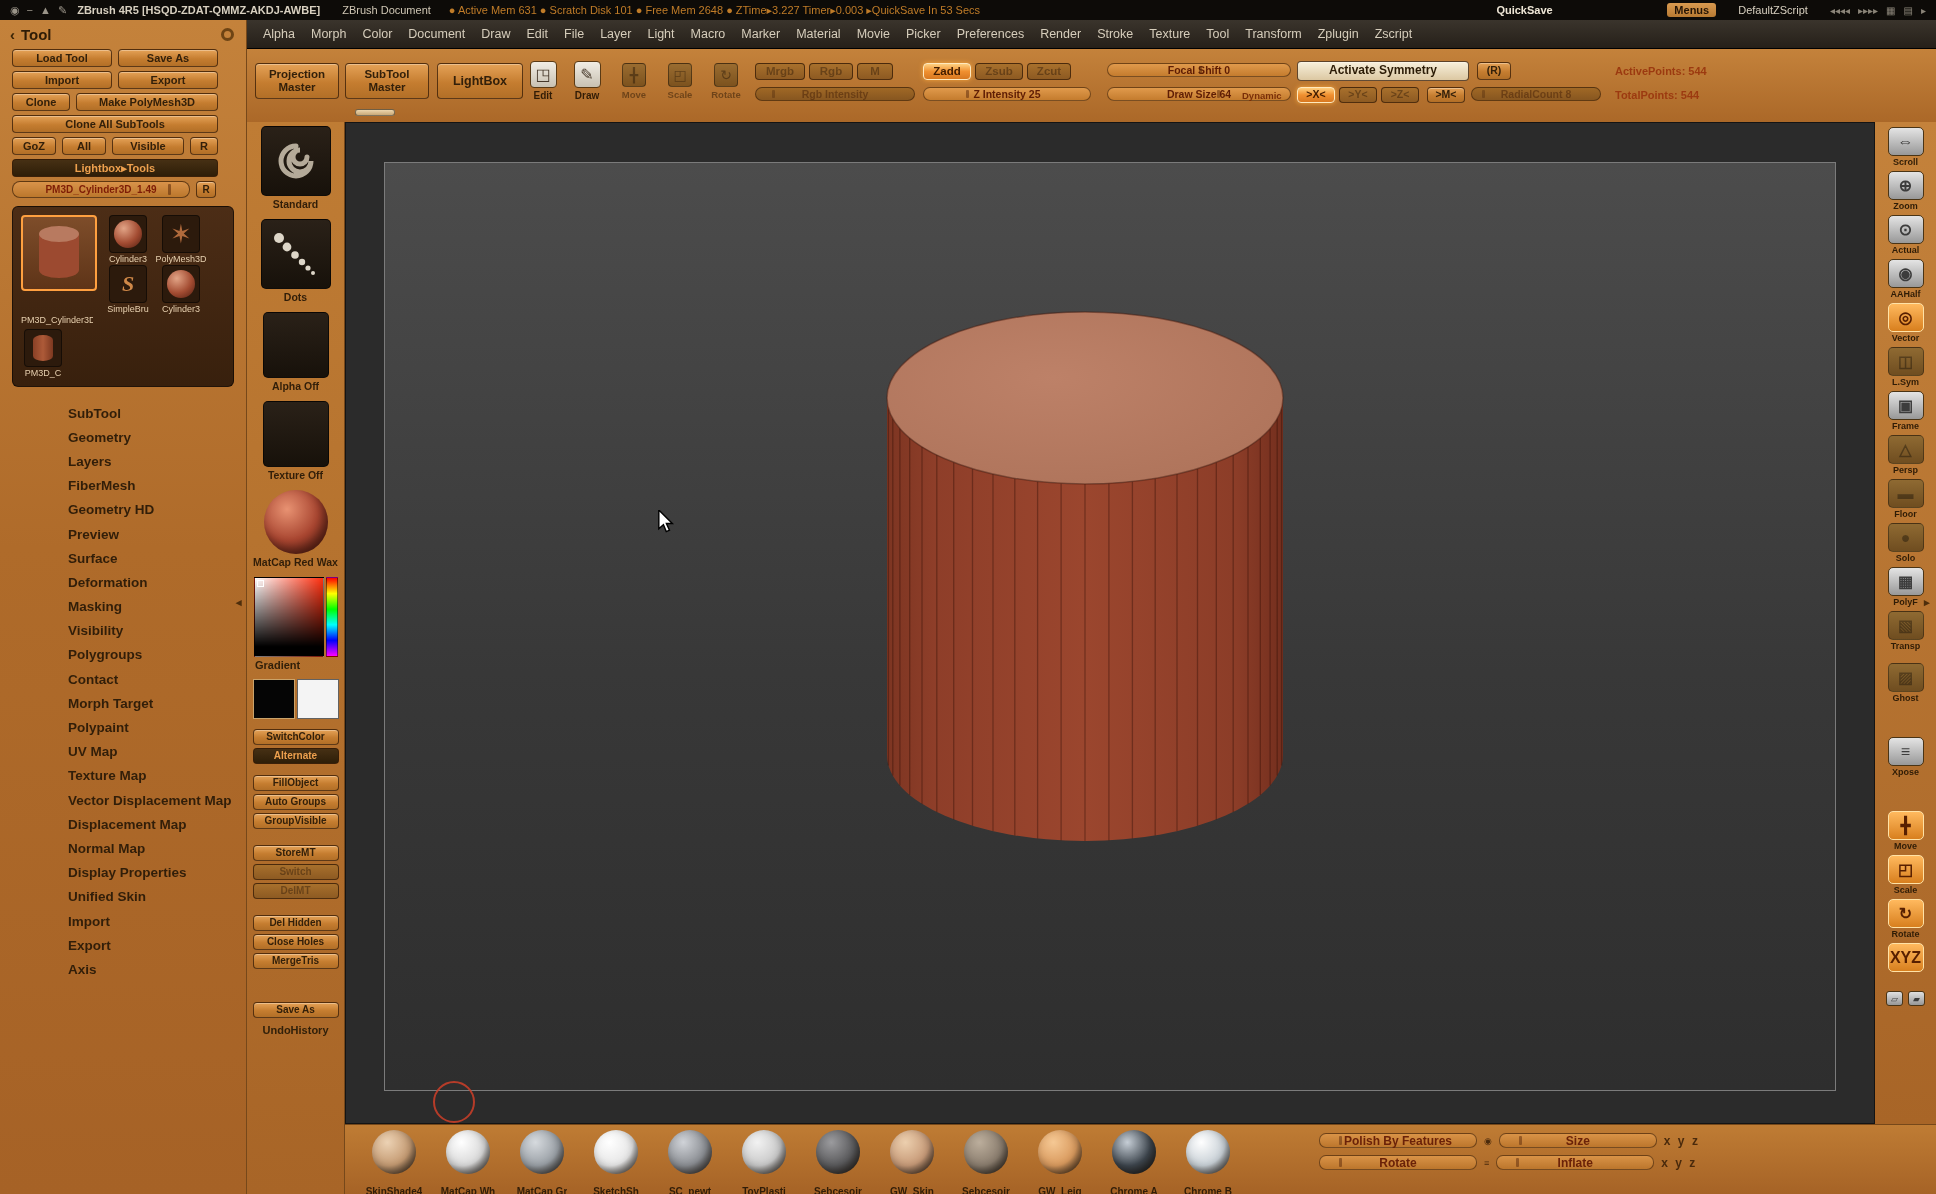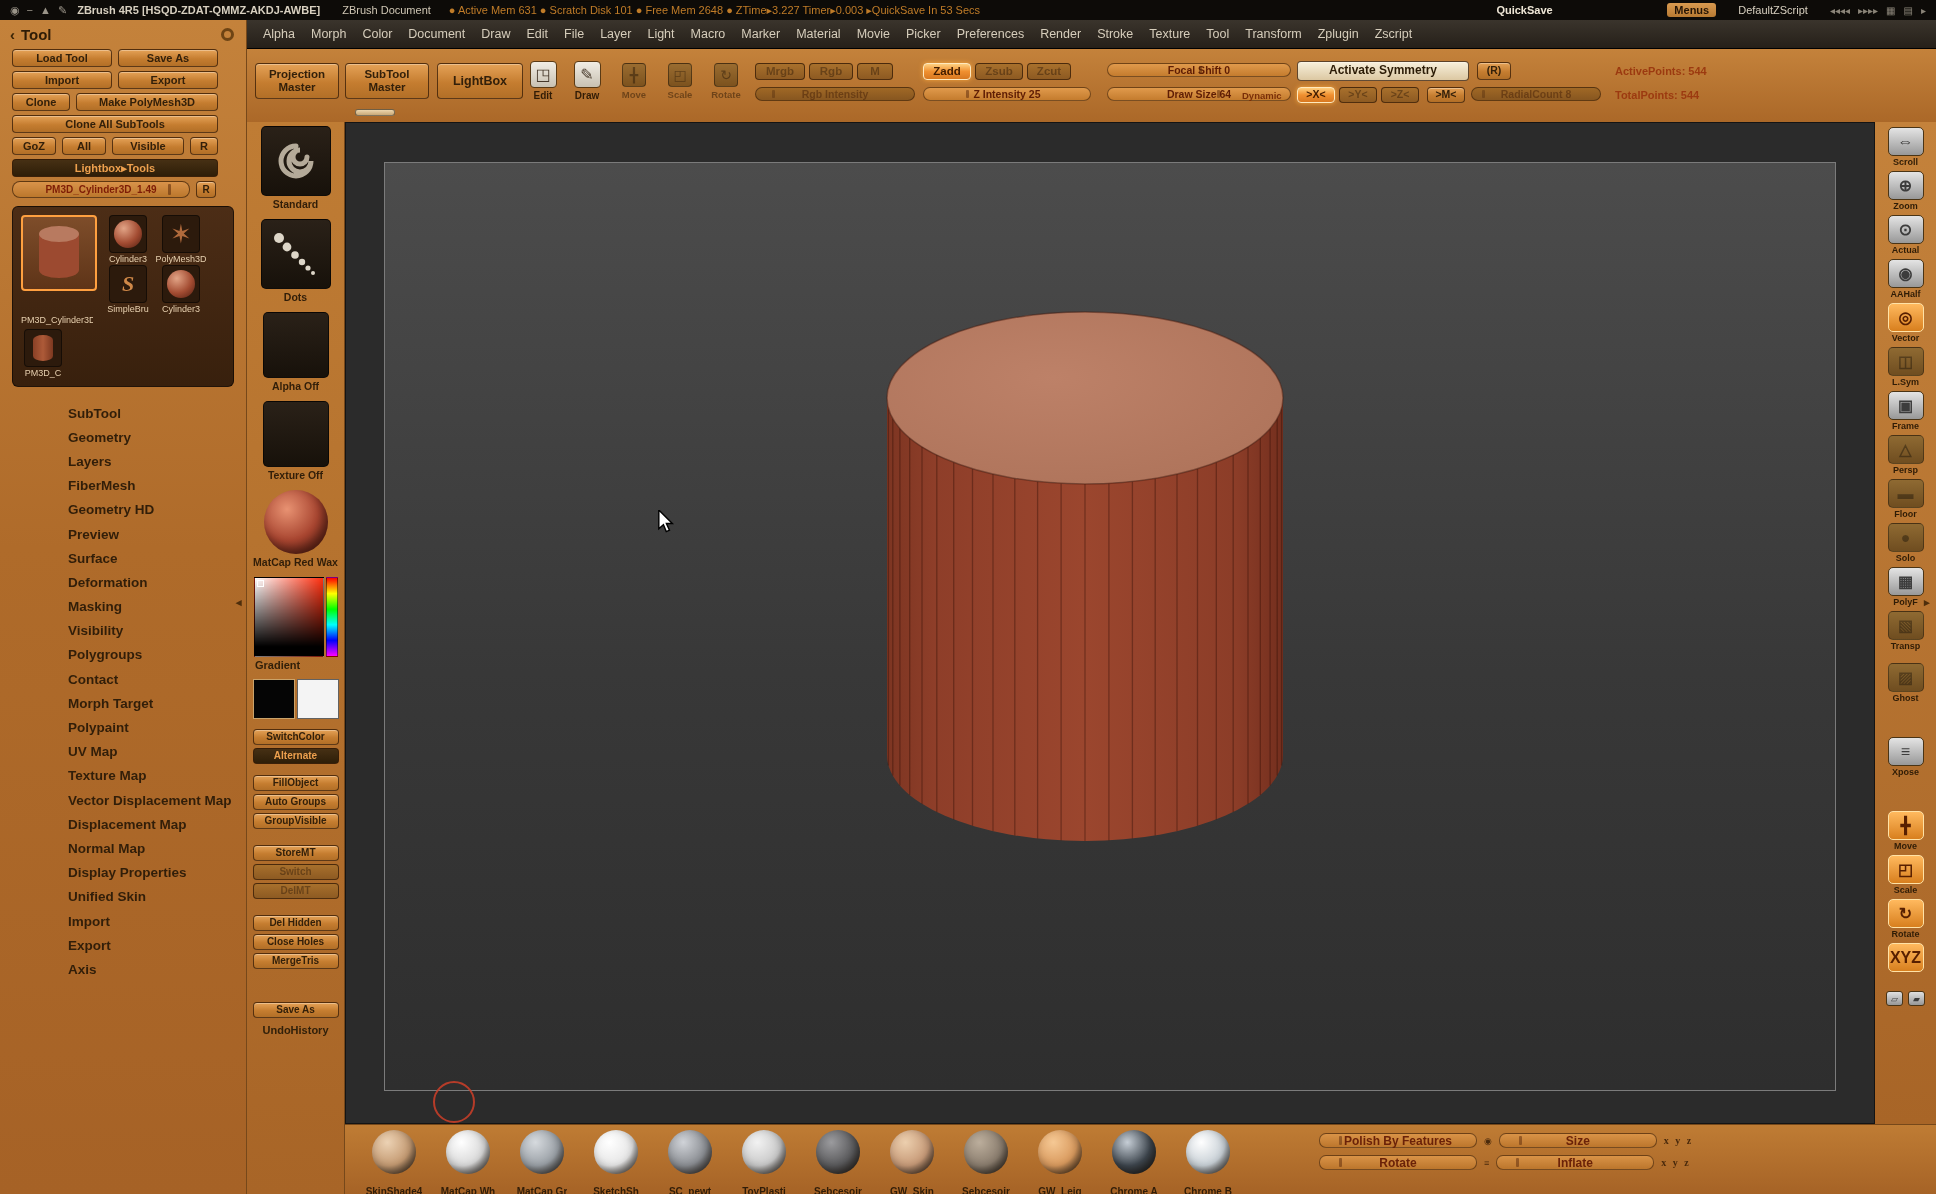--- a/index.html
+++ b/index.html
@@ -186,21 +186,21 @@
     max-width:64px; white-space:nowrap; overflow:hidden; }
   .deform { position:absolute; left:974px; top:8px; display:flex; flex-direction:column; gap:7px; }
   .drow { display:flex; align-items:center; gap:7px; }
   .dslider { position:relative; width:158px; height:15px; border-radius:7px;
     background:linear-gradient(#d99347,#bc762c); border:1px solid rgba(55,28,6,.6);
     display:flex; align-items:center; justify-content:center;
     font-size:12px; font-weight:700; color:#6b2208; }
   .dslider::after { content:""; position:absolute; left:12%; top:2px; bottom:2px; width:3px;
     background:rgba(90,40,10,.5); border-radius:1px; }
   .dsep { font-size:9px; color:#4a2a0c; }
-  .daxis { font-size:10px; font-weight:700; color:#4a2a0c; letter-spacing:2px;font-family:Liberation Serif, serif; }
+  .daxis { font-size:12px; font-weight:700; color:#4a2a0c; letter-spacing:2px; }
 
   .grip { position:absolute; font-size:11px; color:#4e2e0c; font-weight:700; }
 </style>
 </head>
 <body>
 
 <div id="app">
 
   <div class="titlebar">
     <div class="tb-icons">

